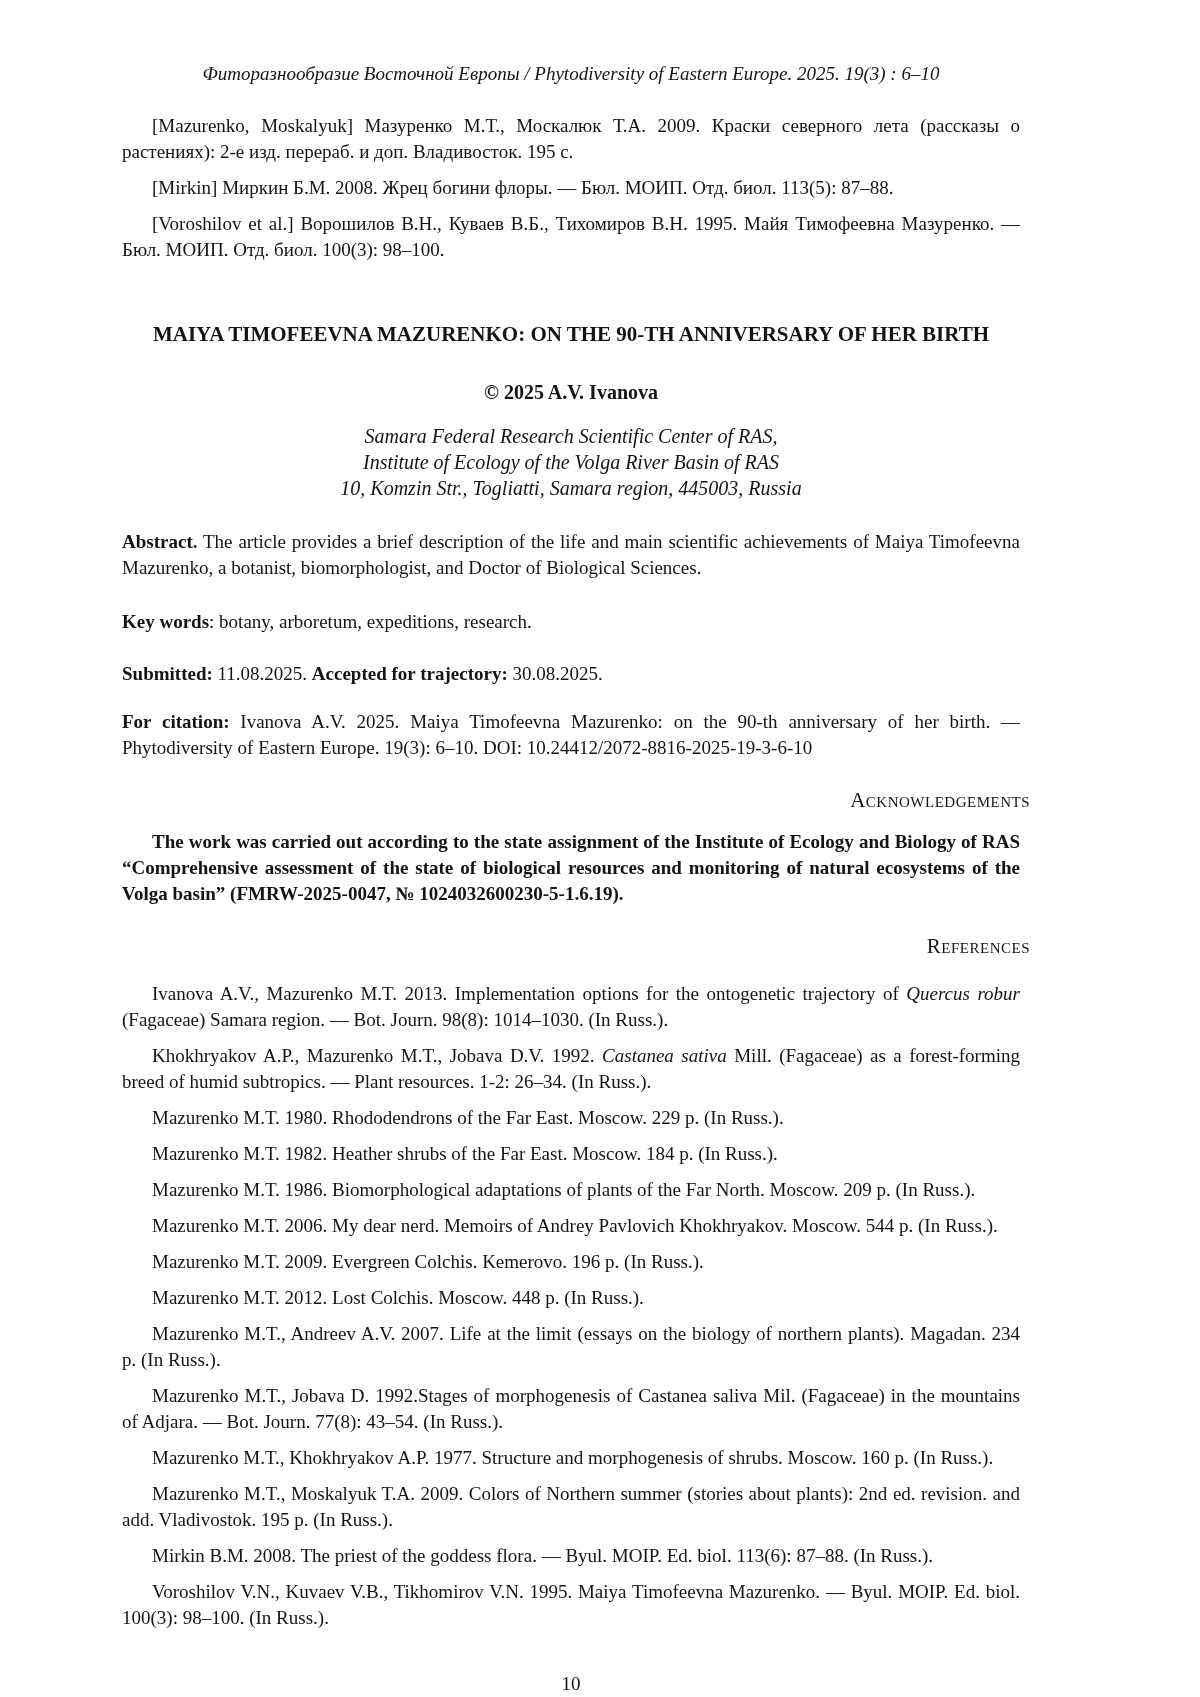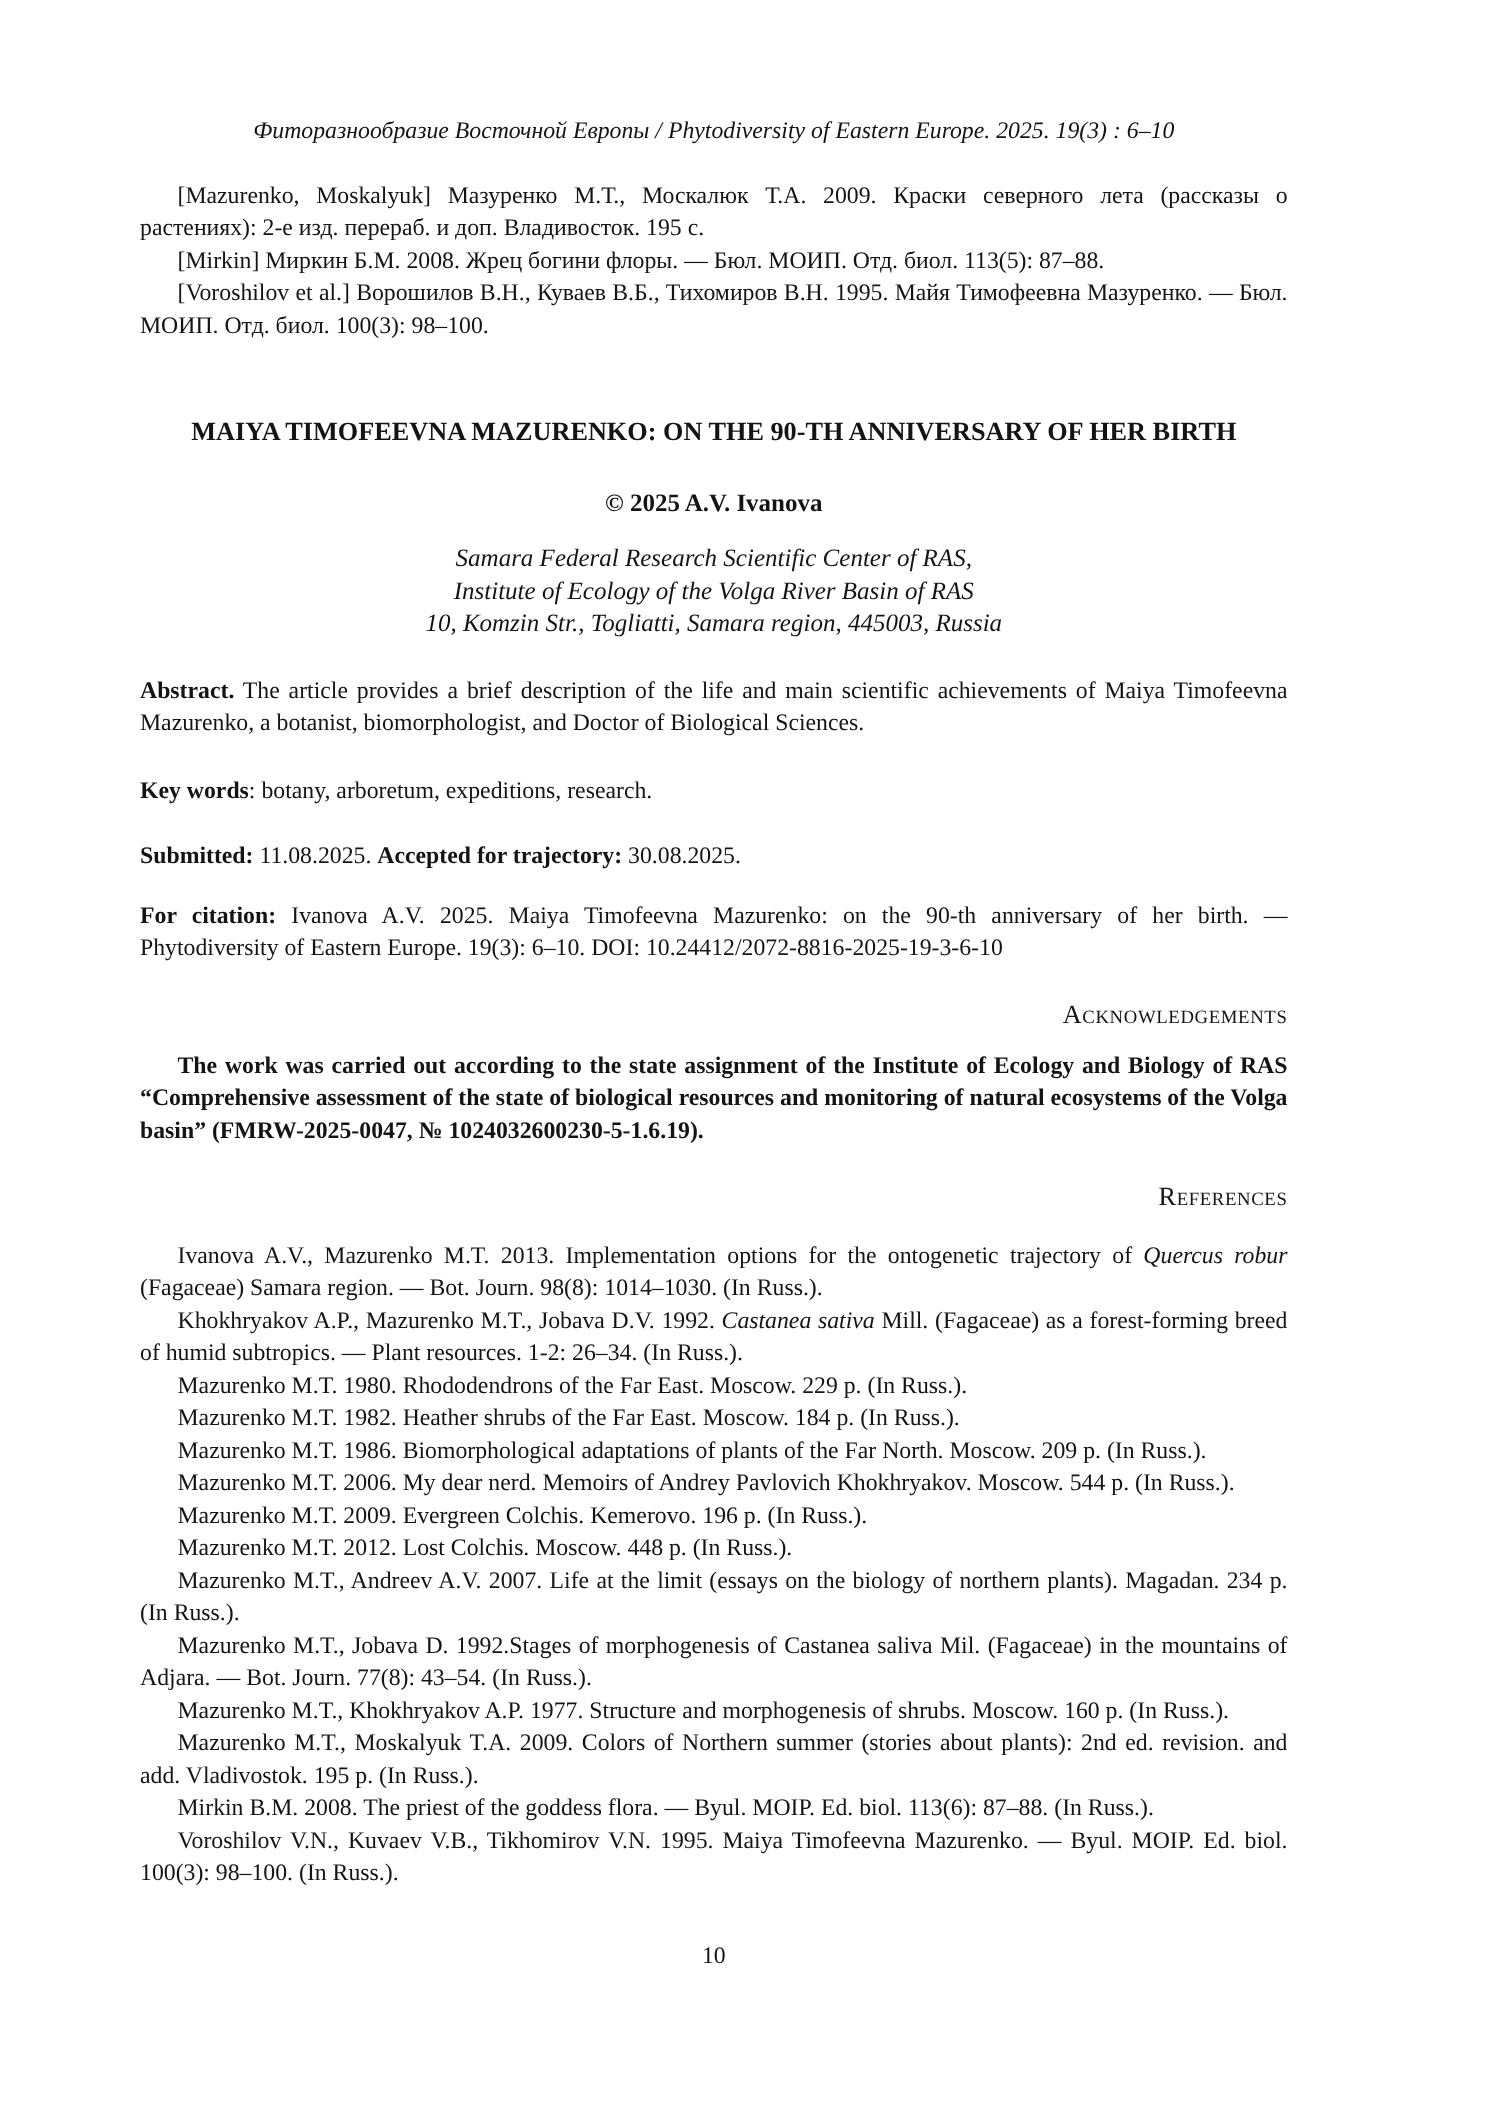--- a/index.html
+++ b/index.html
@@ -18,32 +18,32 @@
   .page {
     position: absolute;
     top: 0; left: 0;
     width: 1200px;
     height: 1697px;
     background: #ffffff;
   }
   .content {
     margin-left: 112px;
     width: 918px;
-    padding-top: 92px;
+    padding-top: 61px;
     font-size: 19px;
     line-height: 26px;
   }
   .journal-header {
     text-align: center;
     font-style: italic;
     font-size: 19px;
     margin-bottom: 26px;
     white-space: nowrap;
   }
-  p { margin: 0; }
+  p { margin: 10px; }
   .p-indent {
     text-indent: 30px;
     text-align: justify;
   }
   .p-flush {
     text-indent: 0;
     text-align: justify;
   }
   .article-title {
     margin: 56px 0 0 0;

